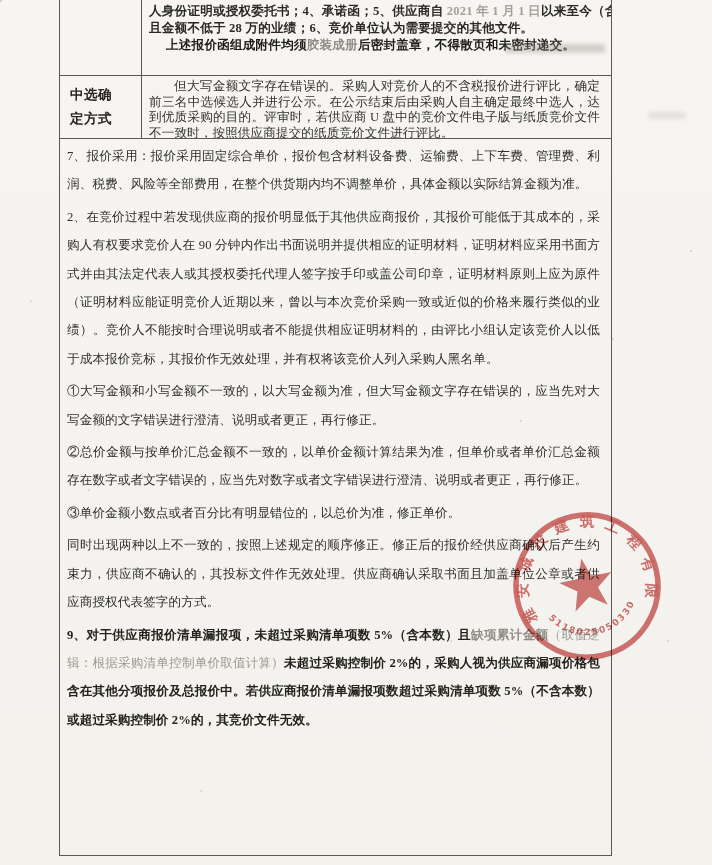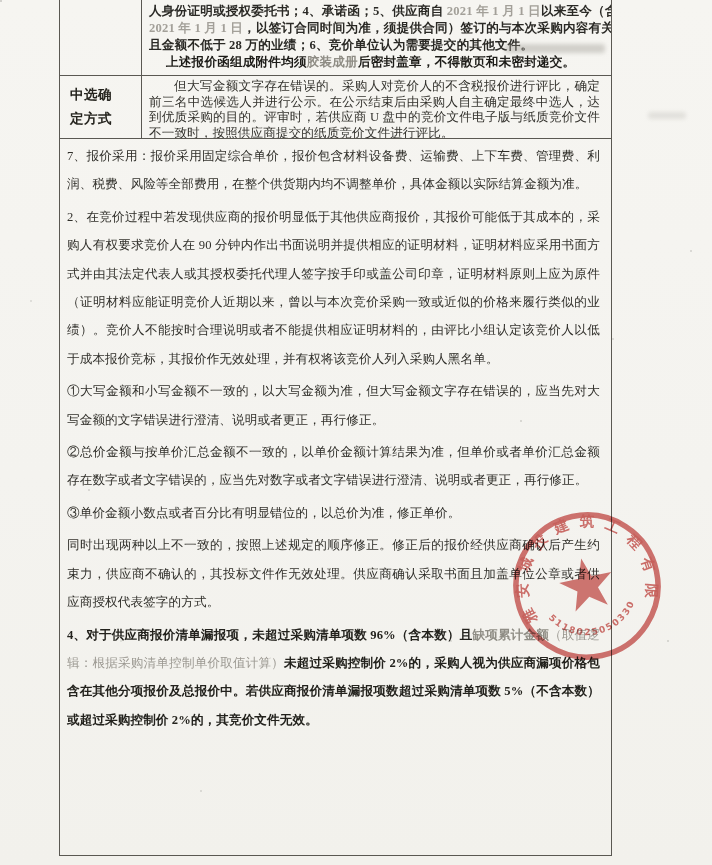--- a/index.html
+++ b/index.html
@@ -85,42 +85,41 @@
 <body>
 
 <div class="page">
 
   <div class="doc-table">
 
     <div class="t-row t-row-1">
       <div class="cell-label"></div>
       <div class="cell-content">
         <div class="r1line"><span>人身份证明或授权委托书；4、承诺函；5、供应商自 </span><span class="faint">2021 年 1 月 1 日</span><span>以来至今（含</span></div>
-        <div class="r1line"><span class="faint">2021 年 1 月 1 日</span><span>，以签订合同时间为准，须提供合同）签订的与本次采购内容有关</span></div>
         <div class="r1line"><span>且金额不低于 28 万的业绩；6、竞价单位认为需要提交的其他文件。</span></div>
         <div class="r1line seal-line"><span>上述报价函组成附件均须</span><span class="grayed">胶装成册</span><span>后密封盖章，不得散页和未密封递交。</span></div>
       </div>
     </div>
 
     <div class="t-row t-row-2">
       <div class="cell-label">中选确定方式</div>
       <div class="cell-content">
         <p class="r2text">但大写金额文字存在错误的。采购人对竞价人的不含税报价进行评比，确定前三名中选候选人并进行公示。在公示结束后由采购人自主确定最终中选人，达到优质采购的目的。评审时，若供应商 U 盘中的竞价文件电子版与纸质竞价文件不一致时，按照供应商提交的纸质竞价文件进行评比。</p>
       </div>
     </div>
 
     <div class="t-row t-row-3">
       <div class="cell-content">
         <p class="qp">7、报价采用：报价采用固定综合单价，报价包含材料设备费、运输费、上下车费、管理费、利润、税费、风险等全部费用，在整个供货期内均不调整单价，具体金额以实际结算金额为准。</p>
         <p class="qp">2、在竞价过程中若发现供应商的报价明显低于其他供应商报价，其报价可能低于其成本的，采购人有权要求竞价人在 90 分钟内作出书面说明并提供相应的证明材料，证明材料应采用书面方式并由其法定代表人或其授权委托代理人签字按手印或盖公司印章，证明材料原则上应为原件（证明材料应能证明竞价人近期以来，曾以与本次竞价采购一致或近似的价格来履行类似的业绩）。竞价人不能按时合理说明或者不能提供相应证明材料的，由评比小组认定该竞价人以低于成本报价竞标，其报价作无效处理，并有权将该竞价人列入采购人黑名单。</p>
         <p class="qp">①大写金额和小写金额不一致的，以大写金额为准，但大写金额文字存在错误的，应当先对大写金额的文字错误进行澄清、说明或者更正，再行修正。</p>
         <p class="qp">②总价金额与按单价汇总金额不一致的，以单价金额计算结果为准，但单价或者单价汇总金额存在数字或者文字错误的，应当先对数字或者文字错误进行澄清、说明或者更正，再行修正。</p>
         <p class="qp">③单价金额小数点或者百分比有明显错位的，以总价为准，修正单价。</p>
         <p class="qp">同时出现两种以上不一致的，按照上述规定的顺序修正。修正后的报价经供应商确认后产生约束力，供应商不确认的，其投标文件作无效处理。供应商确认采取书面且加盖单位公章或者供应商授权代表签字的方式。</p>
-        <p class="qp"><span class="b">4、对于供应商报价清单漏报项，未超过采购清单项数 96%（含本数）且</span><span class="gb">缺项累计金额</span><span class="gr">（取值逻辑：根据采购清单控制单价取值计算）</span><span class="b">未超过采购控制价 2%的，采购人视为供应商漏项价格包含在其他分项报价及总报价中。若供应商报价清单漏报项数超过采购清单项数 5%（不含本数）或超过采购控制价 2%的，其竞价文件无效。</span></p>
+        <p class="qp"><span class="b">9、对于供应商报价清单漏报项，未超过采购清单项数 5%（含本数）且</span><span class="gb">缺项累计金额</span><span class="gr">（取值逻辑：根据采购清单控制单价取值计算）</span><span class="b">未超过采购控制价 2%的，采购人视为供应商漏项价格包含在其他分项报价及总报价中。若供应商报价清单漏报项数超过采购清单项数 5%（不含本数）或超过采购控制价 2%的，其竞价文件无效。</span></p>
       </div>
     </div>
 
   </div>
 
   <svg class="seal" viewBox="0 0 160 160" xmlns="http://www.w3.org/2000/svg">
     <defs>
       <path id="sealArcTop" d="M 24.6 103 A 60 60 0 1 1 135.4 103" fill="none"></path>
       <path id="sealArcBottom" d="M 33 98 A 51 51 0 0 0 127 98" fill="none"></path>
     </defs>

